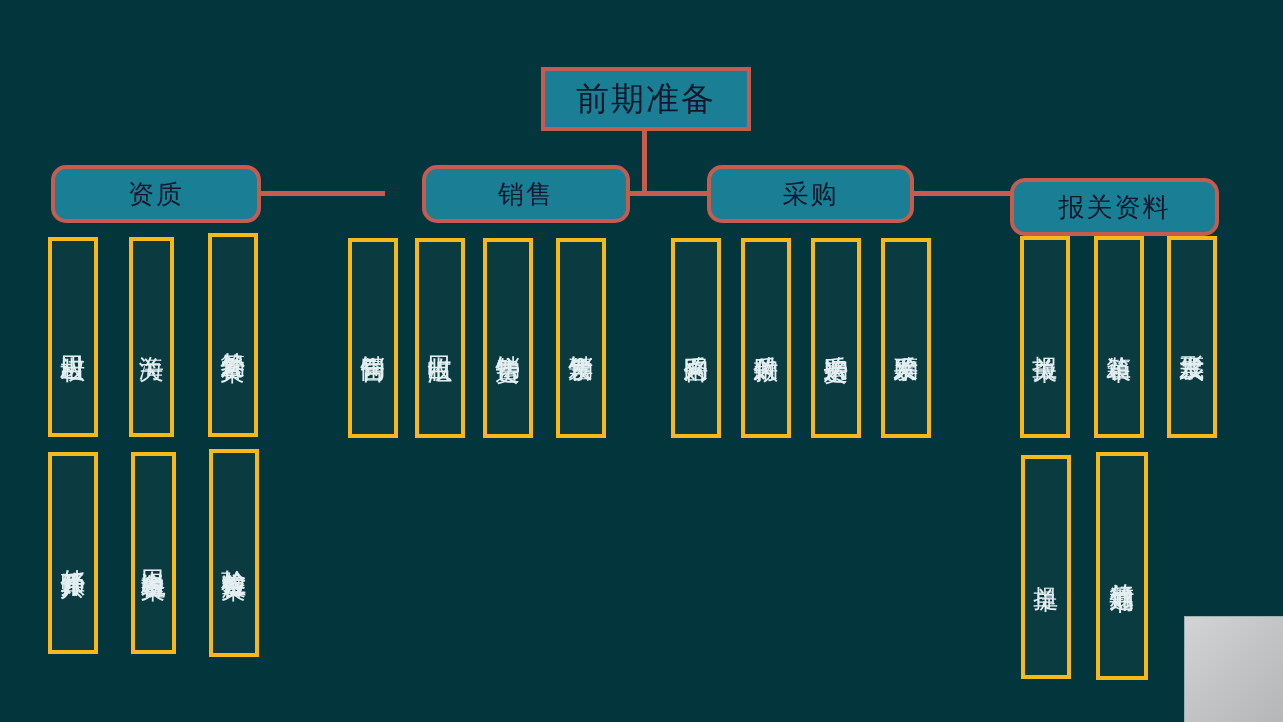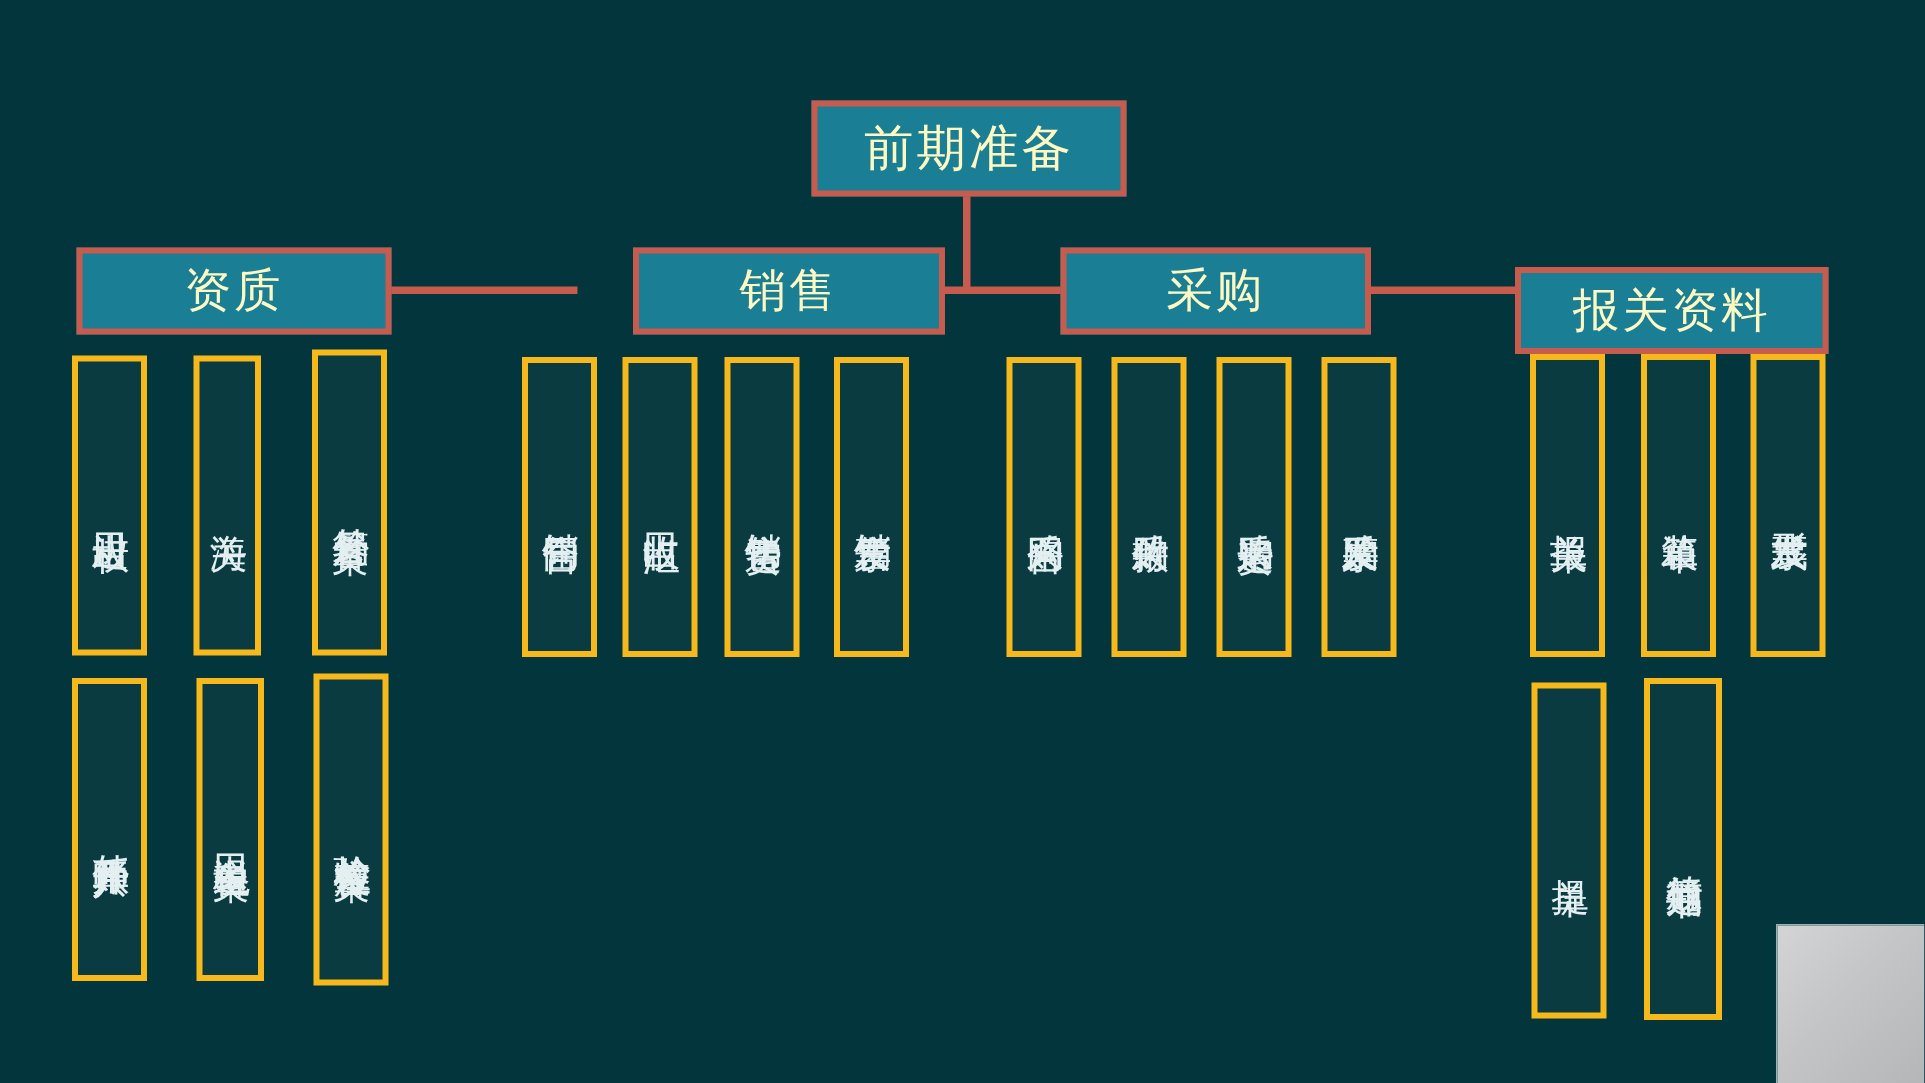--- a/index.html
+++ b/index.html
@@ -24,32 +24,33 @@
     position: absolute;
     background: #c75b4e;
   }
 
   
   .node {
     position: absolute;
     box-sizing: border-box;
     background: #1a7f94;
     border: 4px solid #c75b4e;
-    color: #fef9c3;
+    color: #0f172a;
     display: flex;
     align-items: center;
     justify-content: center;
     letter-spacing: 2px;
     white-space: nowrap;
   }
   .node.root {
     font-size: 33px;
   }
   .node.cat {
-    font-size: 31px;
+    font-size: 26px;
+    border-radius: 15px;
   }
 
   
   .leaf {
     position: absolute;
     box-sizing: border-box;
     background: #0a3b40;
     border: 4px solid #f6b81a;
     color: #e4eff2;
     display: flex;

